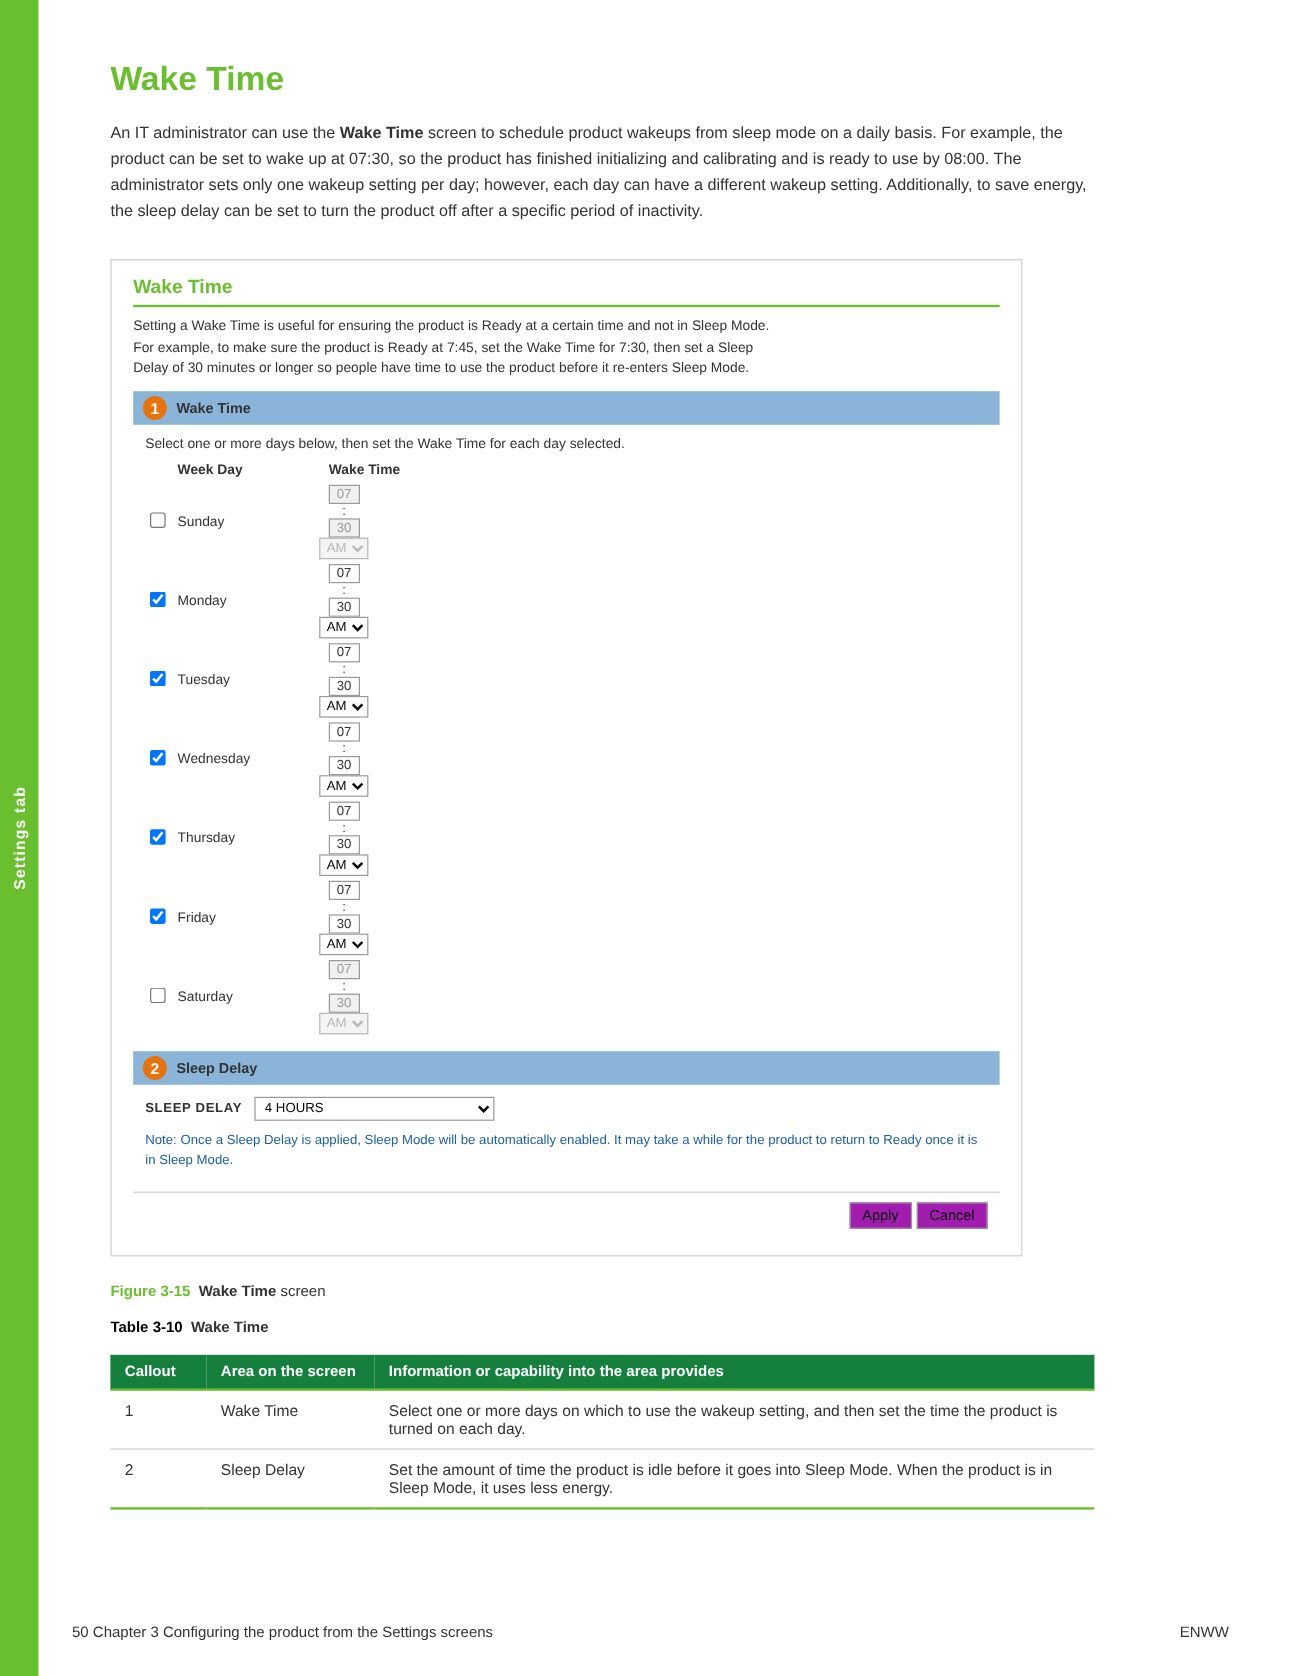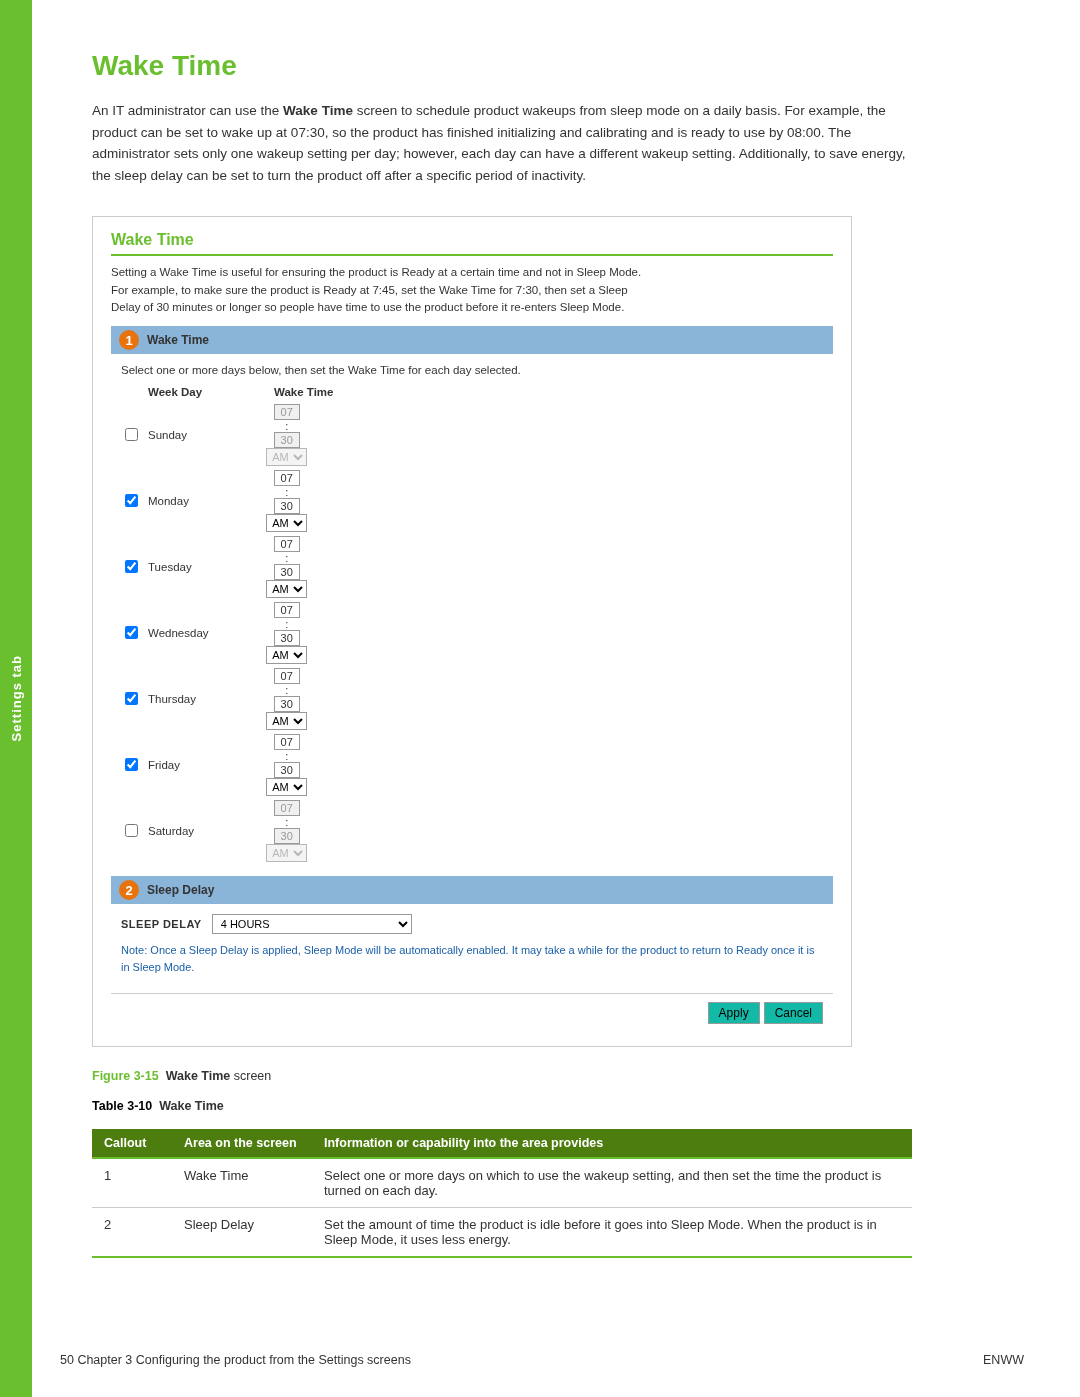--- a/index.html
+++ b/index.html
@@ -220,21 +220,21 @@
       justify-content: flex-end;
       gap: 4px;
       padding: 8px 10px 8px 0;
       border-top: 1px solid #ccc;
       margin-top: 6px;
     }
     .btn-apply, .btn-cancel {
       font-size: 12px;
       padding: 3px 10px;
       border: 1px solid #999;
-      background: #14b8a6;
+      background: #a21caf;
       cursor: pointer;
     }
 
     
     .figure-caption {
       font-size: 12.5px;
       color: #333;
       margin-bottom: 16px;
     }
     .figure-caption strong {
@@ -256,21 +256,21 @@
       color: #000000;
     }
 
     .data-table {
       border-collapse: collapse;
       width: 100%;
       max-width: 820px;
       font-size: 13px;
     }
     .data-table thead tr {
-      background: #4d7c0f;
+      background: #15803d;
     }
     .data-table thead th {
       color: #fff;
       padding: 7px 12px;
       text-align: left;
       font-size: 12.5px;
       border: none;
     }
     .data-table tbody tr {
       border-bottom: 1px solid #ccc;

